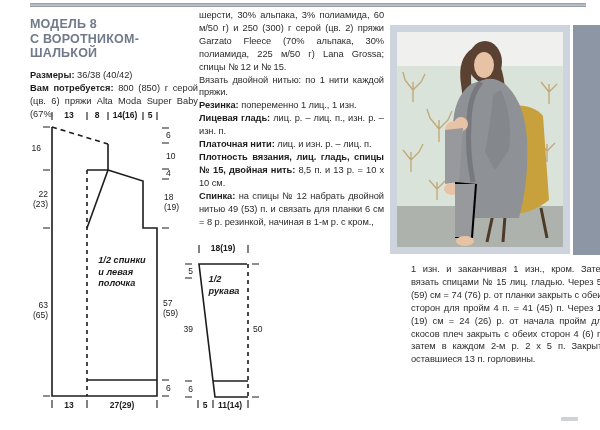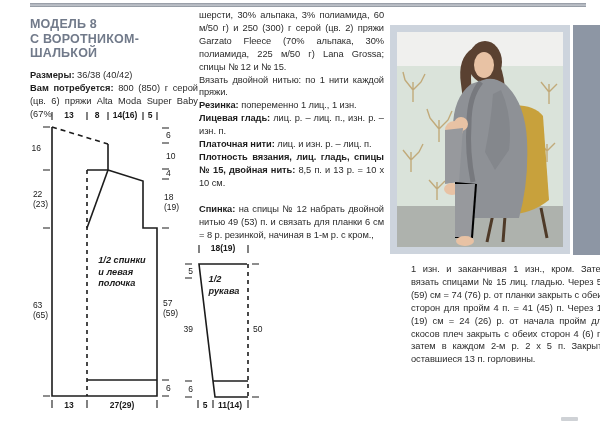--- a/index.html
+++ b/index.html
@@ -16,30 +16,30 @@
   .left-col{left:30px;top:17px;width:168px;}
   .title{font-size:12.5px;line-height:14.5px;font-weight:bold;color:#717a8a;letter-spacing:.2px;}
   .intro{margin-top:8px;font-size:9.3px;line-height:12.8px;text-align:justify;}
   .intro b{color:#1c1c1c;}
   .textcol{font-size:9.3px;line-height:12.9px;letter-spacing:-0.05px;}
   .mid-col{left:199px;top:9px;width:185px;}
   .right-col{left:411px;top:263px;width:196px;}
   .para{margin:0;text-align:justify;}
   .para b{color:#1c1c1c;}
   .para.u{}
-  .para.gap{margin-top:13px;}
+  .para.gap{}
   
   .photo-frame{left:390px;top:25px;width:180px;height:229px;background:#cdd4dd;}
   .photo-inner{position:absolute;left:7px;top:7px;width:166px;height:215px;overflow:hidden;background:#eceeec;}
   .side-bar{left:573px;top:25px;width:27px;height:230px;background:#8d96a4;}
   .corner-mark{left:561px;top:417px;width:17px;height:4px;background:#cfd2d6;border-radius:1px;}
   
   .dlabel{position:absolute;font-size:8.5px;line-height:10px;color:#1a1a1a;white-space:pre-line;}
   .dlabel.c{transform:translateX(-50%);font-weight:bold;}
-  .dlabel.r{transform:translateX(-100%);text-align:left;}
+  .dlabel.r{transform:translateX(-100%);text-align:right;}
   .dlabel.part{font-style:italic;font-size:9.2px;line-height:11.5px;}
   svg{display:block;}
 </style>
 </head>
 <body>
 
 <div class="abs top-rule"></div>
 
 <div class="abs left-col">
   <div class="title">

